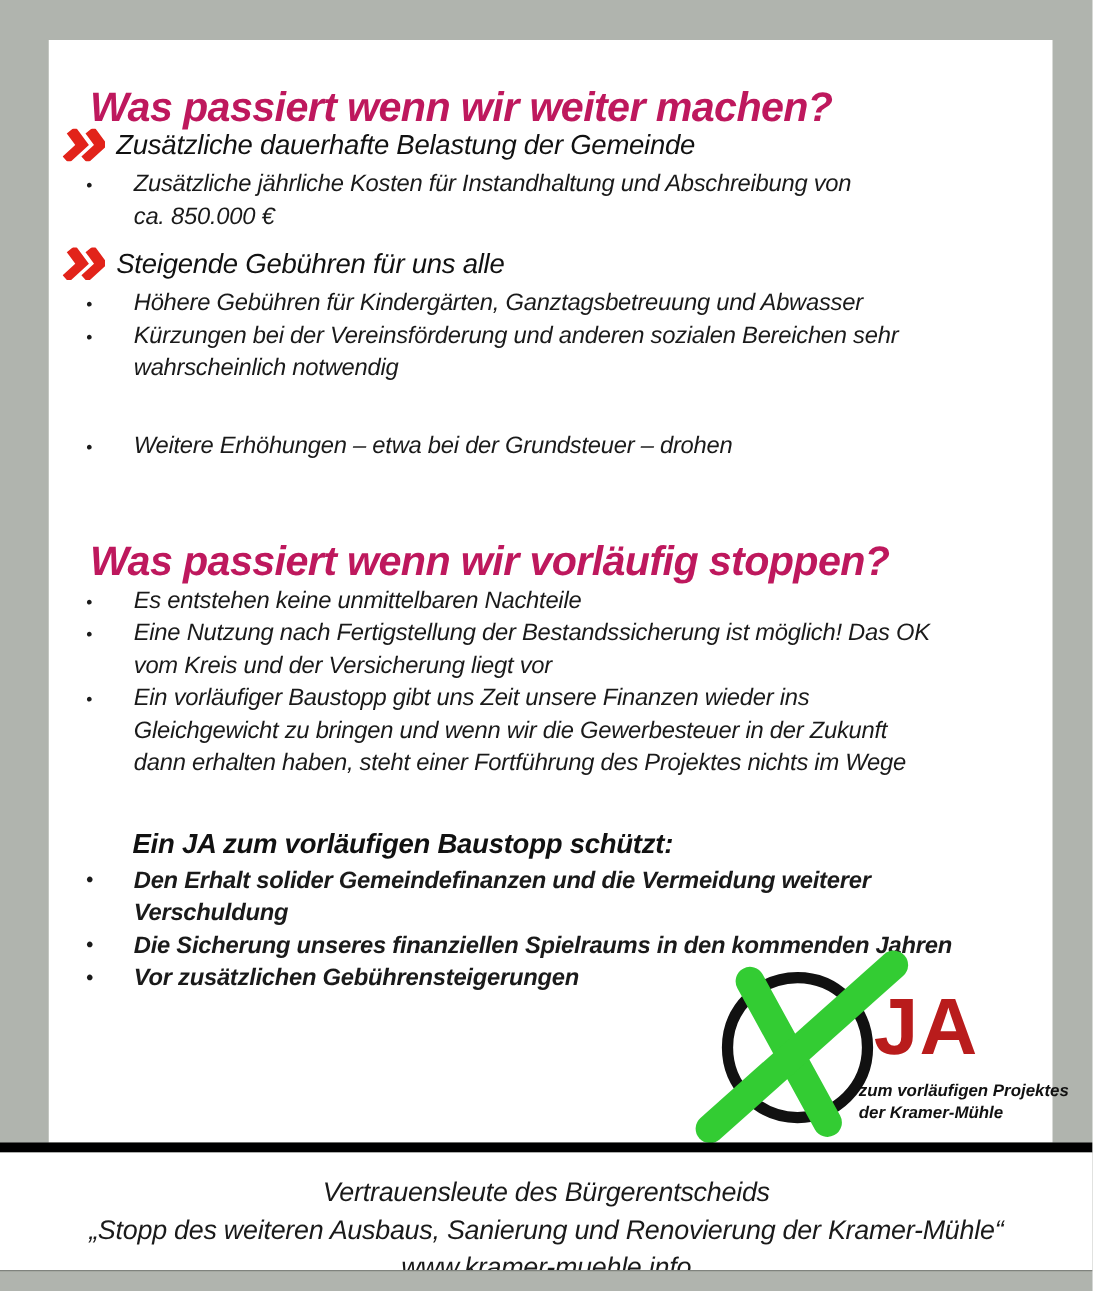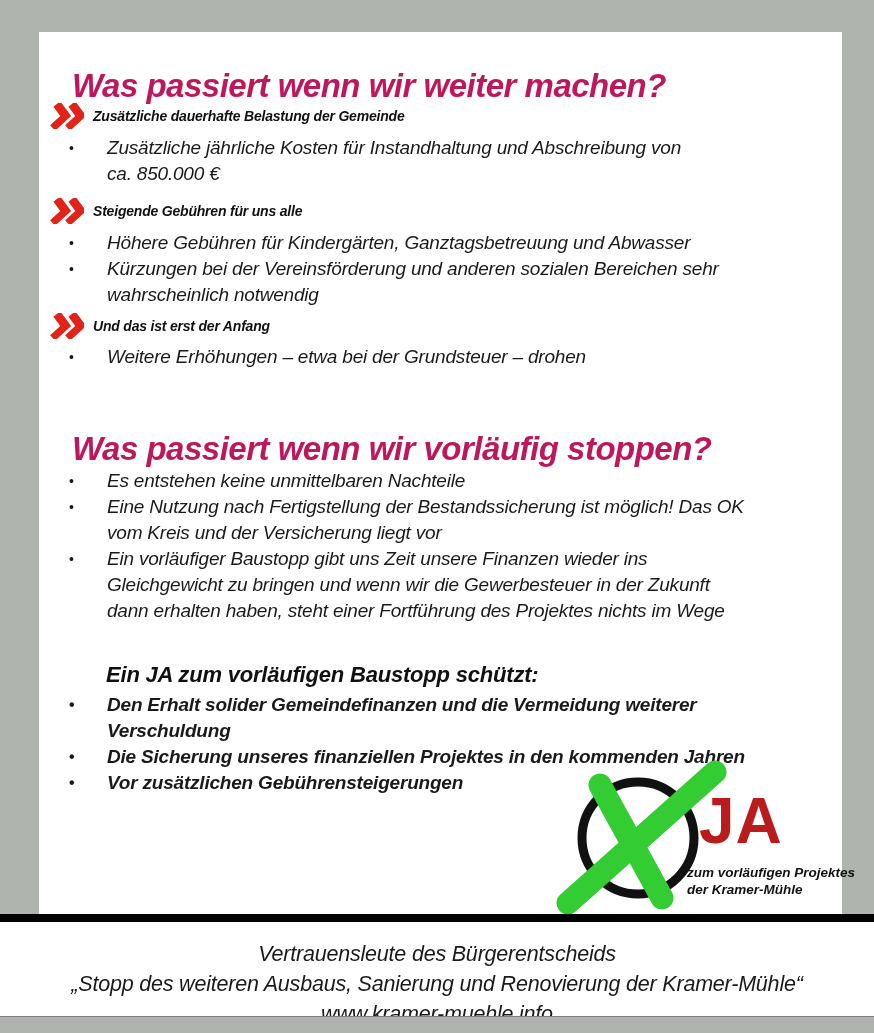--- a/index.html
+++ b/index.html
@@ -16,21 +16,21 @@
   .abs{position:absolute;}
   .title{
     left:33px;font-size:33px;font-weight:bold;font-style:italic;
     letter-spacing:-0.5px;color:#be185d;white-space:nowrap;
   }
   .chev-row{
     display:flex;align-items:center;left:11px;height:26px;
   }
   .chev{color:#e2231a;flex:0 0 auto;margin-right:9px;display:block;}
   .chev-heading{
-    font-size:14px;font-weight:bold;font-style:italic;color:#111;
+    font-size:22px;font-weight:normal;font-style:italic;color:#111;
     white-space:nowrap;letter-spacing:-0.2px;
   }
   .bullets{left:24px;display:block;}
   .bullet-row{display:flex;align-items:flex-start;}
   .bullet-marker{
     flex:0 0 38px;font-size:14px;line-height:26px;padding-left:6px;
     font-style:normal;color:#1a1a1a;
   }
   .bullet-text{
     font-size:19px;line-height:26px;font-style:italic;
@@ -105,29 +105,20 @@
       <span class="bullet-marker">•</span>
       <span class="bullet-text">Höhere Gebühren für Kindergärten, Ganztagsbetreuung und Abwasser</span>
     </div>
     <div class="bullet-row">
       <span class="bullet-marker">•</span>
       <span class="bullet-text">Kürzungen bei der Vereinsförderung und anderen sozialen Bereichen sehr
 wahrscheinlich notwendig</span>
     </div>
   </div>
 
-  <div class="abs chev-row" style="top:281px;">
-    <svg class="chev" width="34" height="26" viewBox="0 0 34 26">
-      <g fill="none" stroke="#e2231a" stroke-width="8" transform="translate(3,0) skewX(-10)">
-        <polyline points="4,1 15,13 4,25"></polyline>
-        <polyline points="19,1 30,13 19,25"></polyline>
-      </g>
-    </svg>
-    <span class="chev-heading">Und das ist erst der Anfang</span>
-  </div>
   <div class="abs bullets" style="top:312px;">
     <div class="bullet-row">
       <span class="bullet-marker">•</span>
       <span class="bullet-text">Weitere Erhöhungen – etwa bei der Grundsteuer – drohen</span>
     </div>
   </div>
 
   <h1 class="abs title" style="top:376px;">Was passiert wenn wir vorläufig stoppen?</h1>
 
   <div class="abs bullets" style="top:436px;">
@@ -151,21 +142,21 @@
   <h2 class="abs sub-heading" style="top:612px;">Ein JA zum vorläufigen Baustopp schützt:</h2>
 
   <div class="abs bullets bold-list" style="top:660px;">
     <div class="bullet-row">
       <span class="bullet-marker">•</span>
       <span class="bullet-text">Den Erhalt solider Gemeindefinanzen und die Vermeidung weiterer
 Verschuldung</span>
     </div>
     <div class="bullet-row">
       <span class="bullet-marker">•</span>
-      <span class="bullet-text">Die Sicherung unseres finanziellen Projektes in den kommenden Jahren</span>
+      <span class="bullet-text">Die Sicherung unseres finanziellen Spielraums in den kommenden Jahren</span>
     </div>
     <div class="bullet-row">
       <span class="bullet-marker">•</span>
       <span class="bullet-text">Vor zusätzlichen Gebührensteigerungen</span>
     </div>
   </div>
 
   <svg class="abs logo-mark" width="180" height="165" viewBox="0 0 180 165">
     <circle cx="79" cy="88" r="56" fill="none" stroke="#111111" stroke-width="9"></circle>
     <g fill="none" stroke="#33cc33" stroke-width="23" stroke-linecap="round">

